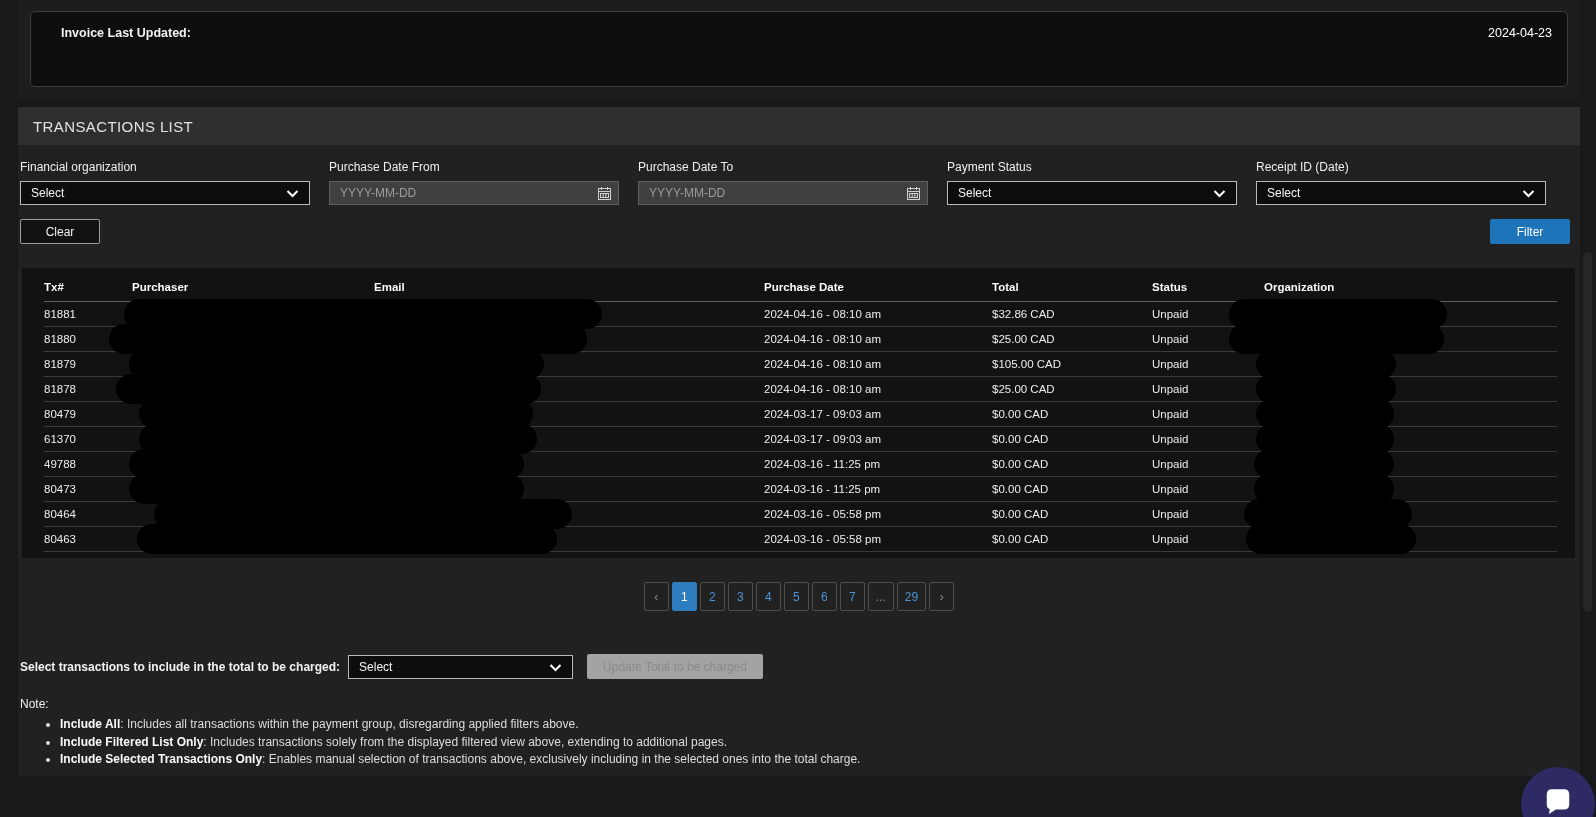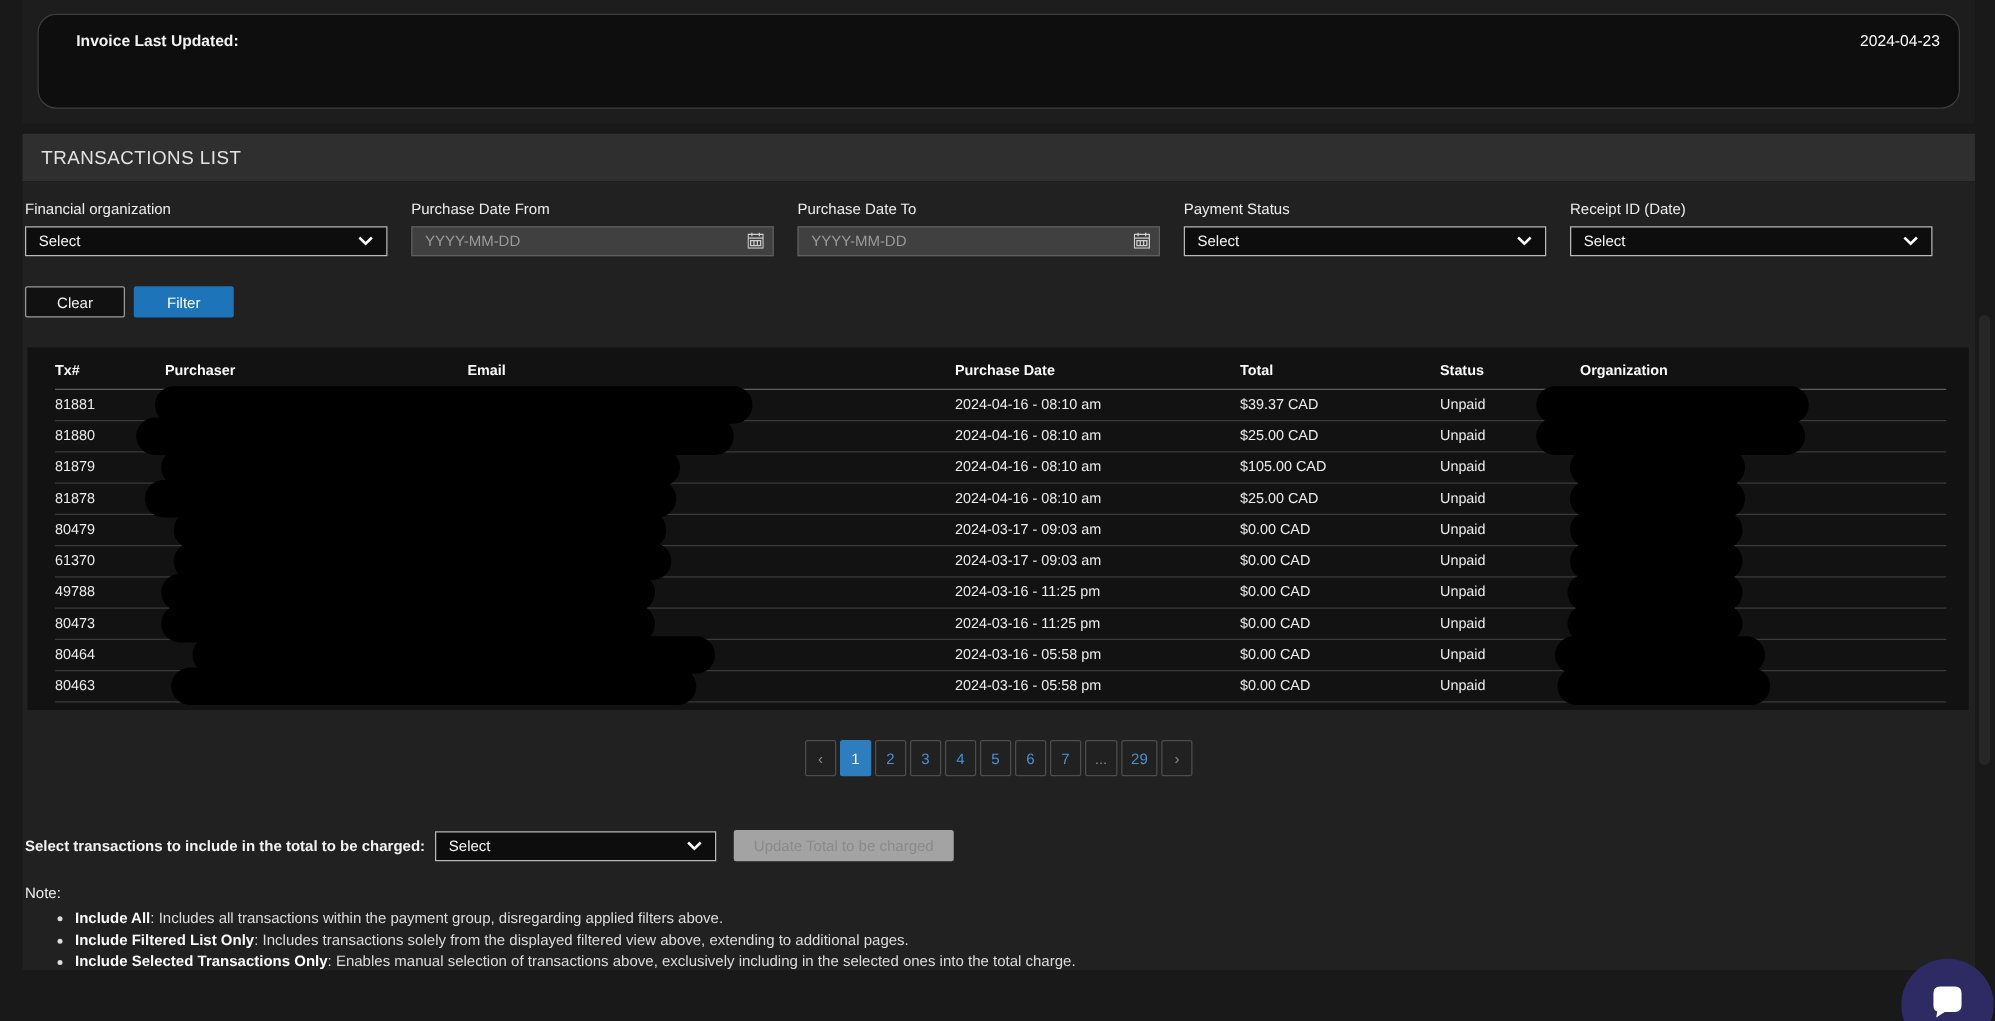--- a/index.html
+++ b/index.html
@@ -13,21 +13,21 @@
   .content { position:absolute; left:18px; top:0; width:1562px; }
 
   .section-bar {
     height:38px; background:#2f2f2f; display:flex; align-items:center;
     padding:0 15px; margin-top:8px;
   }
   .section-bar .bar-title { font-size:15px; color:#e2e2e2; letter-spacing:.4px; }
 
   .invoices-body { background:#1d1d1d; padding:11px 12px 12px 12px; }
   .invoice-panel {
-    background:#0e0e0e; border:1px solid #3d3d3d; border-radius:15px;
+    background:#0e0e0e; border:1px solid #3d3d3d; border-radius:5px;
     height:76px; padding:14px 15px 0 30px; position:relative;
   }
   .invoice-panel .panel-row1 { display:flex; justify-content:space-between; align-items:center; }
   .invoice-panel .lbl-bold { font-weight:bold; font-size:12.5px; color:#f2f2f2; }
   .invoice-panel .date-val { font-size:12.5px; color:#fff; }
   .invoice-panel .panel-row2 { display:flex; justify-content:flex-end; gap:6px; margin-top:9px; }
   .btn-blue {
     background:#1d74b8; color:#fff; border:none; border-radius:2px;
     font-size:11px; font-family:inherit; padding:3px 12px; height:18px; cursor:pointer;
   }
@@ -44,21 +44,21 @@
   }
   .fake-select .sel-val { font-size:12px; color:#f5f5f5; }
   .date-wrap { position:relative; }
   .date-input {
     width:100%; height:24px; background:#404040; border:1px solid #5f5f5f;
     color:#eee; font-size:12px; font-family:inherit; padding:0 28px 0 10px;
   }
   .date-input::placeholder { color:#9a9a9a; }
   .cal-ico { position:absolute; right:8px; top:5px; }
 
-  .filter-actions { display:flex; justify-content:flex-start; gap:7px; margin-top:24px; padding-right:8px; }
+  .filter-actions { display:flex; justify-content:space-between; gap:7px; margin-top:14px; padding-right:8px; }
   .btn-clear {
     background:#111; color:#f0f0f0; border:1px solid #9b9b9b; border-radius:2px;
     font-size:12px; font-family:inherit; width:80px; height:25px; cursor:pointer;
   }
   .btn-filter {
     background:#1d74b8; color:#fff; border:none; border-radius:2px;
     font-size:12px; font-family:inherit; width:80px; height:25px; cursor:pointer;
   }
 
   .tablebox { background:#121212; margin:24px 3px 0 2px; padding:4px 18px 6px 22px; }
@@ -193,21 +193,21 @@
         <span>Total</span>
         <span>Status</span>
         <span>Organization</span>
       </div>
       <div id="table-rows">
           <div class="tgrid trow">
             <span>81881</span>
             <span></span>
             <span></span>
             <span>2024-04-16 - 08:10 am</span>
-            <span>$39.37 CAD</span>
+            <span>$32.86 CAD</span>
             <span>Unpaid</span>
             <span></span>
             <span class="redact" style="left: 80px; width: 478px;"></span>
             <span class="redact" style="left: 1185px; width: 218px;"></span>
           </div>
           <div class="tgrid trow">
             <span>81880</span>
             <span></span>
             <span></span>
             <span>2024-04-16 - 08:10 am</span>

